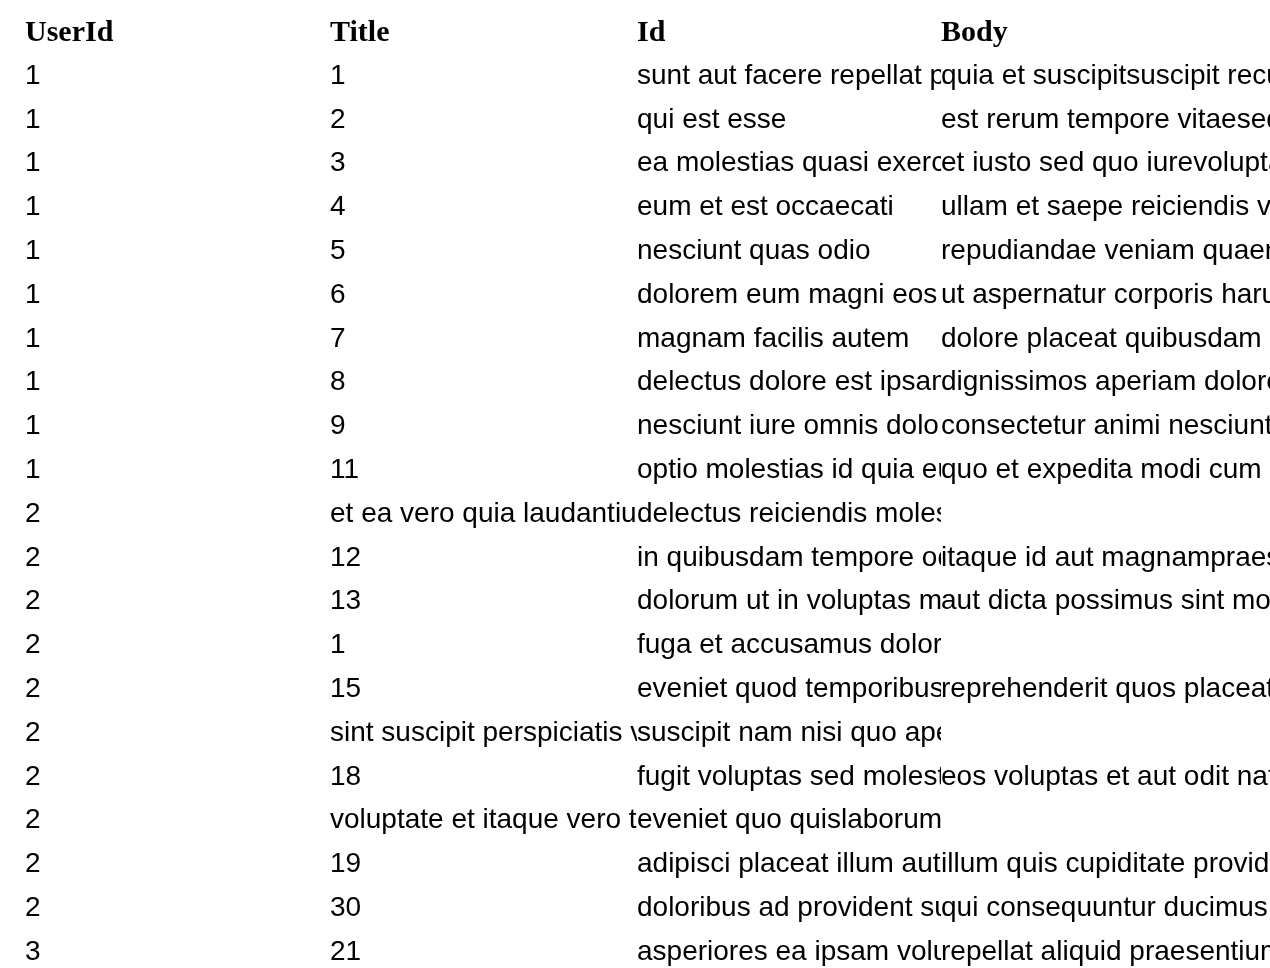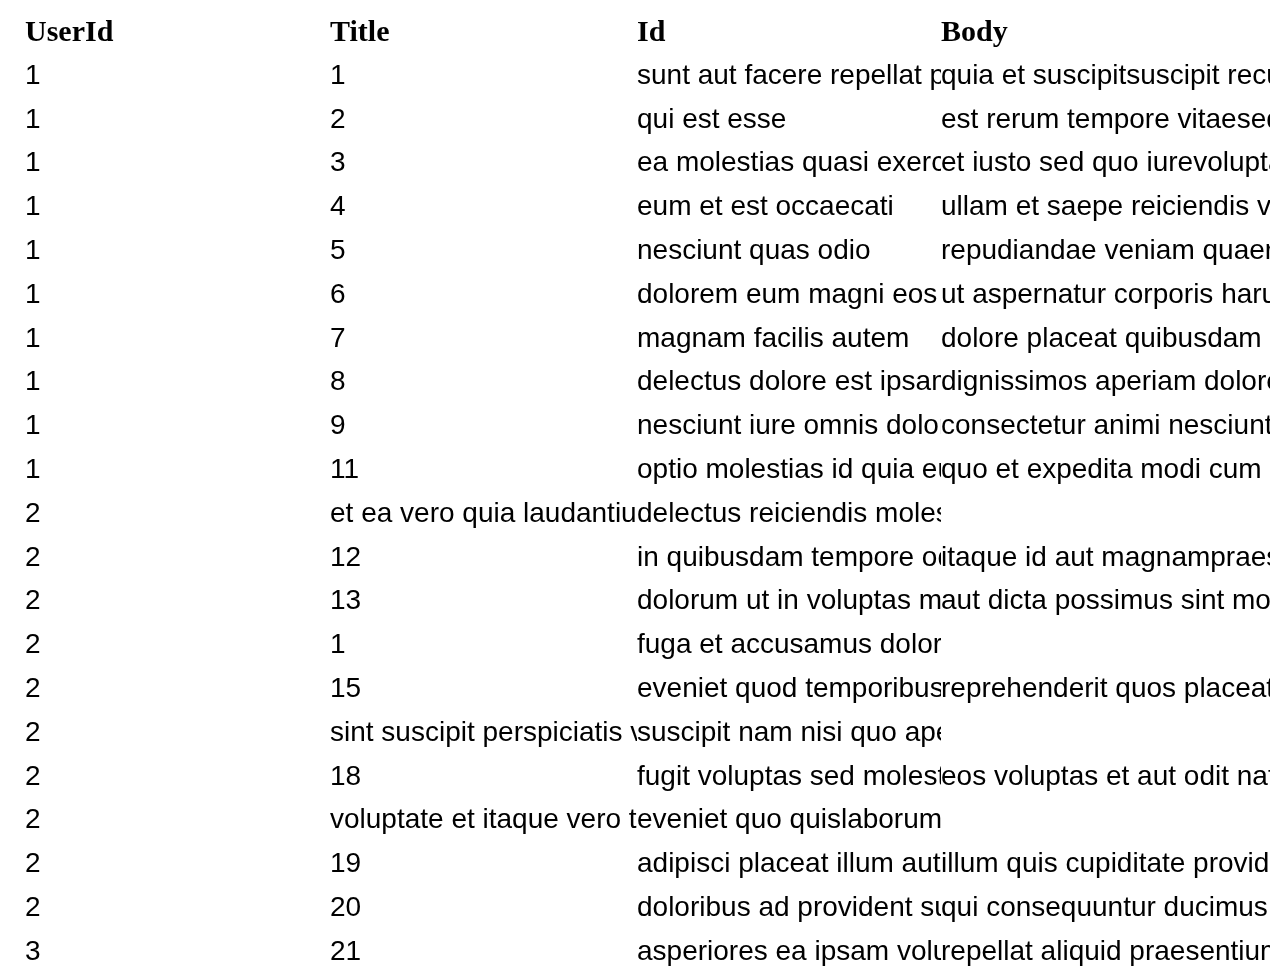--- a/index.html
+++ b/index.html
@@ -153,21 +153,21 @@
         <div class="cell">eveniet quo quislaborum totam consequatur non dolorut et est</div>
       </div>
       <div class="row">
         <div class="cell">2</div>
         <div class="cell">19</div>
         <div class="cell">adipisci placeat illum aut reiciendis qui</div>
         <div class="cell">illum quis cupiditate provident sit magnamea sed aut omnisveniam</div>
       </div>
       <div class="row">
         <div class="cell">2</div>
-        <div class="cell">20</div>
+        <div class="cell">30</div>
         <div class="cell">doloribus ad provident suscipit at</div>
         <div class="cell">qui consequuntur ducimus possimus quisquam amet similiquesuscipit</div>
       </div>
       <div class="row">
         <div class="cell">3</div>
         <div class="cell">21</div>
         <div class="cell">asperiores ea ipsam voluptatibus modi minima quia sint</div>
         <div class="cell">repellat aliquid praesentium dolorem quosed totam minus non itaque</div>
       </div>
     </div>

